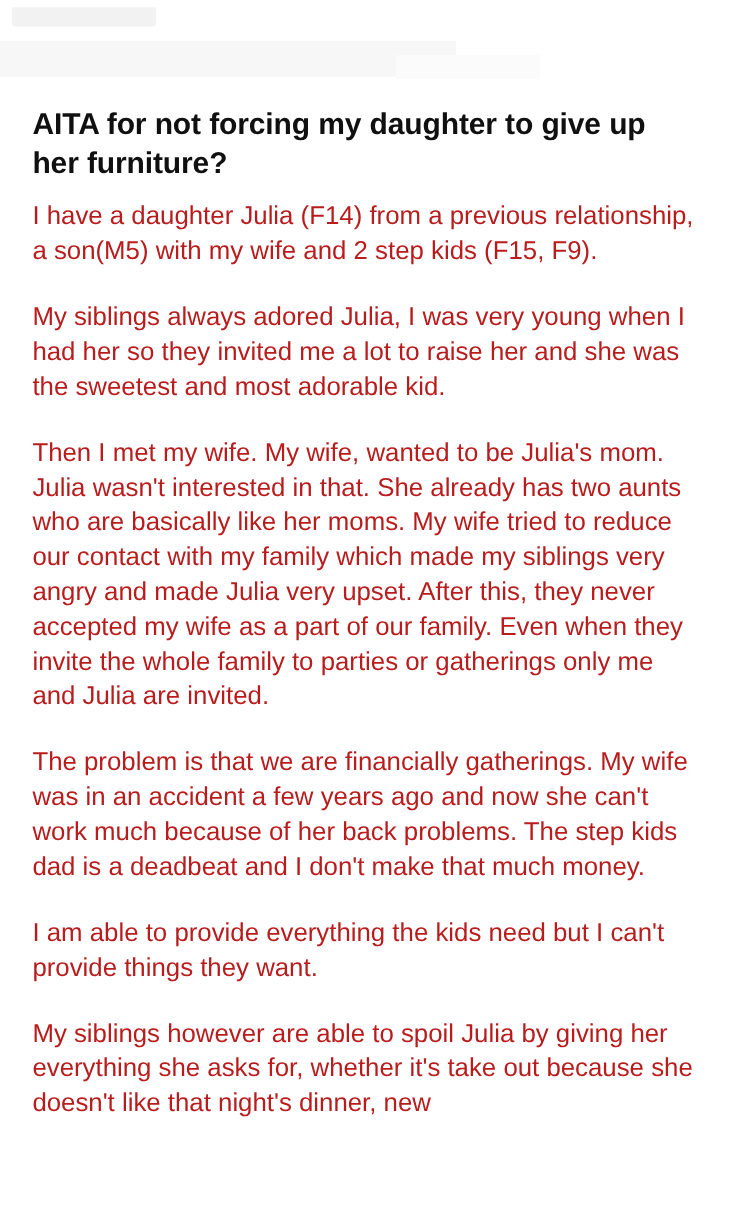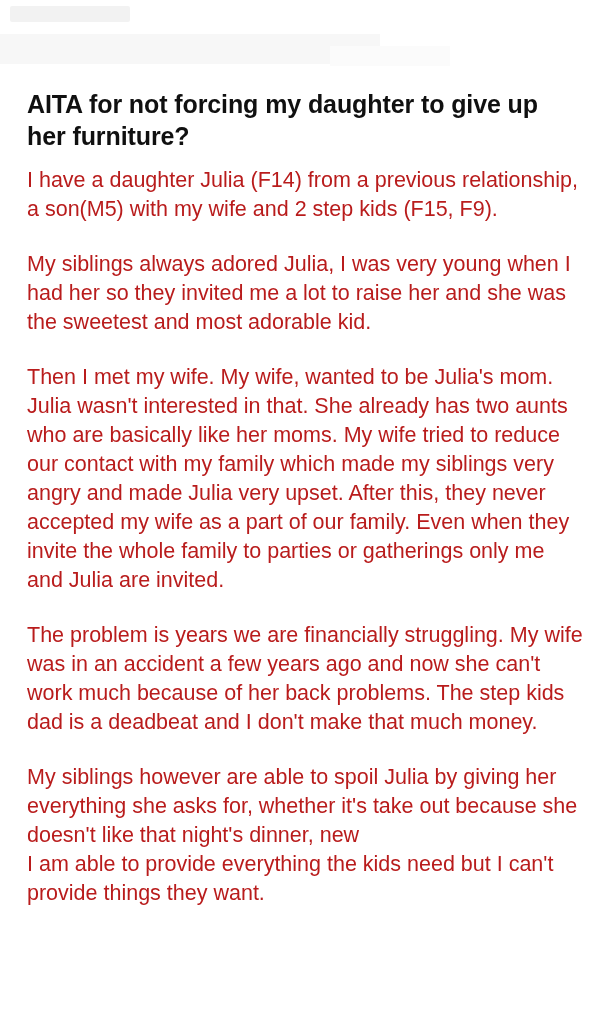--- a/index.html
+++ b/index.html
@@ -99,19 +99,19 @@
     <div class="smudge-a"></div>
     <div class="smudge-b"></div>
     <div class="smudge-c"></div>
   </div>
 
   <div class="content">
     <h1 class="post-title">AITA for not forcing my daughter to give up her furniture?</h1>
     <p class="para">I have a daughter Julia (F14) from a previous relationship, a son(M5) with my wife and 2 step kids (F15, F9).</p>
     <p class="para">My siblings always adored Julia, I was very young when I had her so they invited me a lot to raise her and she was the sweetest and most adorable kid.</p>
     <p class="para">Then I met my wife. My wife, wanted to be Julia's mom. Julia wasn't interested in that. She already has two aunts who are basically like her moms. My wife tried to reduce our contact with my family which made my siblings very angry and made Julia very upset. After this, they never accepted my wife as a part of our family. Even when they invite the whole family to parties or gatherings only me and Julia are invited.</p>
-    <p class="para">The problem is years we are financially struggling. My wife was in an accident a few years ago and now she can't work much because of her back problems. The step kids dad is a deadbeat and I don't make that much money.</p>
+    <p class="para">The problem is that we are financially gatherings. My wife was in an accident a few years ago and now she can't work much because of her back problems. The step kids dad is a deadbeat and I don't make that much money.</p>
+    <p class="para">I am able to provide everything the kids need but I can't provide things they want.</p>
     <p class="para last">My siblings however are able to spoil Julia by giving her everything she asks for, whether it's take out because she doesn't like that night's dinner, new</p>
-    <p class="para">I am able to provide everything the kids need but I can't provide things they want.</p>
   </div>
 
   <div class="fade-bottom"></div>
 </div>
 
 </body></html>

